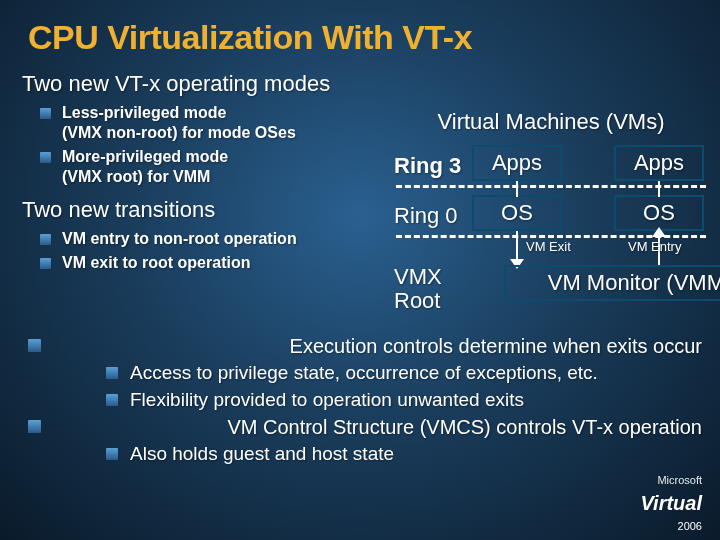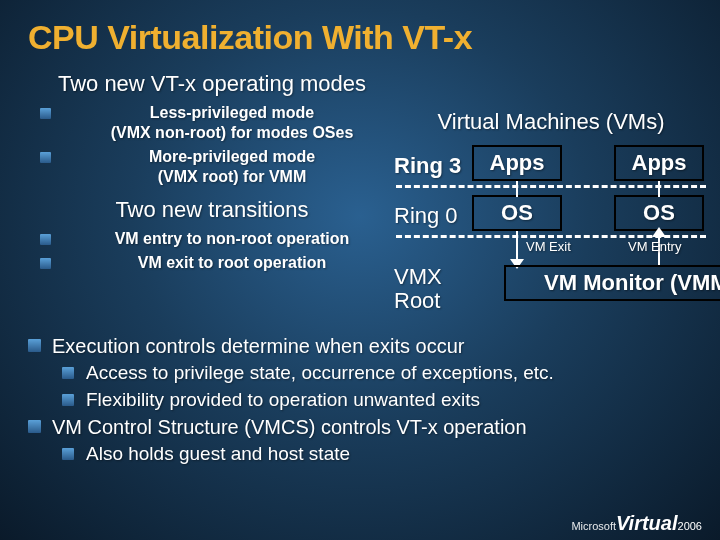--- a/index.html
+++ b/index.html
@@ -19,21 +19,20 @@
   }
   .content {
     position: relative;
     padding: 0 10px 0 22px;
   }
   .left-col {
     width: 380px;
     position: absolute;
     left: 22px;
     top: 0;
-    text-align: center;
   }
   .h1 {
     font-size: 22px;
     margin-bottom: 6px;
     text-shadow: 1px 1px 2px rgba(0,0,0,0.4);
   }
   ul { list-style: none; }
   ul.sub {
     margin-left: 40px;
     margin-bottom: 10px;
@@ -56,40 +55,42 @@
     background: linear-gradient(180deg,#5aa0d8,#2a5a8a);
     border-radius: 1px;
   }
   ul.lvl1 li.lvl1-item {
     position: relative;
     font-size: 20px;
     line-height: 1.3;
     margin-left: 30px;
     margin-bottom: 2px;
     text-shadow: 1px 1px 2px rgba(0,0,0,0.4);
+    text-align: right;
   }
   ul.lvl1 li.lvl1-item::before {
     content: "";
     position: absolute;
     left: -24px;
     top: 6px;
     width: 13px;
     height: 13px;
     background: linear-gradient(180deg,#5aa0d8,#2a5a8a);
     border-radius: 1px;
   }
   ul.lvl2 {
     margin-left: 64px;
   }
   ul.lvl2 li {
     position: relative;
     font-size: 19px;
     line-height: 1.3;
     margin-bottom: 2px;
     text-shadow: 1px 1px 2px rgba(0,0,0,0.4);
+    margin-left: 44px;
   }
   ul.lvl2 li::before {
     content: "";
     position: absolute;
     left: -24px;
     top: 6px;
     width: 12px;
     height: 12px;
     background: linear-gradient(180deg,#5aa0d8,#2a5a8a);
     border-radius: 1px;
@@ -112,28 +113,27 @@
   .ring-label {
     position: absolute;
     font-size: 22px;
     left: -2px;
     text-shadow: 1px 1px 2px rgba(0,0,0,0.4);
   }
   .ring3-lbl { top: 12px; font-weight: bold; }
   .ring0-lbl { top: 62px; }
   .box {
     position: absolute;
-    border: 2px solid #000000;
+    border: 2px solid #0c4a6e;
     font-size: 22px;
     display: flex;
     align-items: center;
     justify-content: center;
     text-shadow: 1px 1px 2px rgba(0,0,0,0.4);
     background: transparent;
-    font-weight: bold;
   }
   .apps1 { left: 76px; top: 4px; width: 90px; height: 36px; }
   .apps2 { left: 218px; top: 4px; width: 90px; height: 36px; }
   .os1   { left: 76px; top: 54px; width: 90px; height: 36px; }
   .os2   { left: 218px; top: 54px; width: 90px; height: 36px; }
   .vmm-box { position: absolute; left: 76px; top: 124px; width: 272px; height: 36px; margin-left: 32px; }
   .dash {
     position: absolute;
     width: 100%;
     border-top: 3px dashed #fff;
@@ -193,22 +193,23 @@
     top: 262px;
     width: 680px;
   }
   .footer {
     position: absolute;
     right: 18px;
     bottom: 8px;
     color: #fff;
     font-size: 12px;
     display: flex;
-    flex-direction: row;
+    flex-direction: column;
     align-items: flex-end;
+    gap: 8px;
   }
   .footer .ms {
     font-size: 11px;
     opacity: 0.9;
   }
   .footer .wh {
     font-size: 20px;
     font-weight: bold;
     font-style: italic;
     line-height: 0.9;
@@ -223,21 +224,21 @@
 
 <div class="title">CPU Virtualization With VT-x</div>
 
 <div class="content">
 
   <div class="left-col">
     <div class="h1">Two new VT-x operating modes</div>
     <ul class="sub">
       <li>
         <span>Less-privileged mode</span><br>
-        <span>(VMX non-root) for modes OSes</span>
+        <span>(VMX non-root) for mode OSes</span>
       </li>
       <li>
         <span>More-privileged mode</span><br>
         <span>(VMX root) for VMM</span>
       </li>
     </ul>
     <div class="h1">Two new transitions</div>
     <ul class="sub">
       <li>VM entry to non-root operation</li>
       <li>VM exit to root operation</li>

